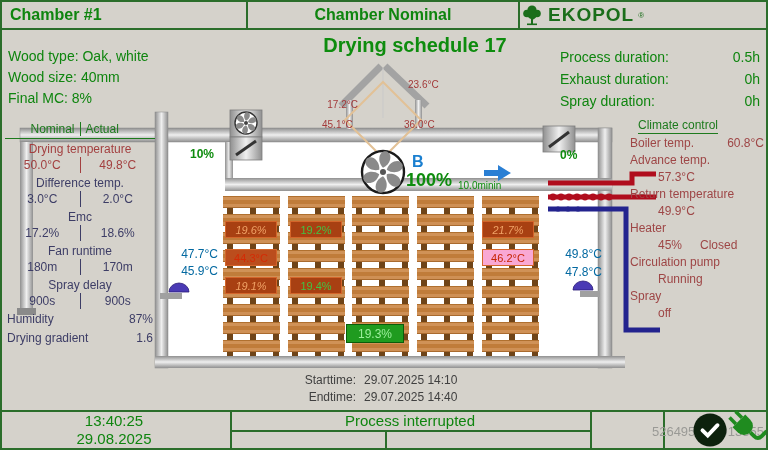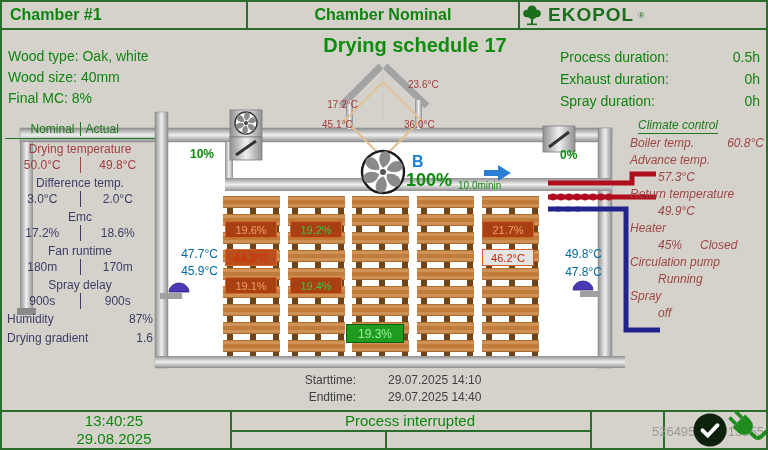--- a/index.html
+++ b/index.html
@@ -27,51 +27,51 @@
   .ph-a{text-align:left;padding-left:5px;}
   .pl-row{margin-top:3px;}
   .pl-label{text-align:center;line-height:15px;}
   .pl-vals{display:flex;line-height:16px;}
   .pl-vals span.v{flex:1;text-align:center;}
   .pl-vals .vdiv{width:1px;}
   .maroon{color:#a34040;} .maroon .vdiv{background:#a34040;}
   .navy{color:#3d3d66;} .navy .vdiv{background:#3d3d66;}
   .pl-extra{display:flex;justify-content:space-between;color:#3d3d66;line-height:17px;margin-top:2px;padding:0 2px;}
   
-  .panel-climate{left:630px;top:118px;width:136px;font-size:12px;z-index:5;color:#9e4646;font-style:italic;}
+  .panel-climate{left:630px;top:118px;width:136px;font-size:12px;z-index:5;color:#9e4646;}
   .cc-head{color:#1d7a1d;padding-left:8px;margin-bottom:3px;}
   .cc-head span{border-bottom:1px solid #1d7a1d;padding-bottom:1px;}
   .cc-inline{display:flex;justify-content:space-between;line-height:17px;padding-right:2px;}
   .cc-label{line-height:17px;}
   .cc-value{line-height:17px;padding-left:28px;}
   .cc-gap{display:inline-block;width:18px;}
   
   .dt{color:#a33a3a;font-size:10px;z-index:6;}
   .pct{color:#0e8c0e;font-size:12px;font-weight:bold;z-index:6;}
   .fanB{left:412px;top:153px;color:#1a7fd0;font-size:16px;font-weight:bold;z-index:6;}
   .fan100{left:406px;top:170px;color:#0e8c0e;font-size:18px;font-weight:bold;z-index:6;}
   .fanrate{left:458px;top:180px;color:#0e8c0e;font-size:10px;z-index:6;}
   .sensor{color:#0369a1;font-size:12px;width:42px;text-align:right;z-index:6;}
   
   .stack{top:196px;width:57px;height:160px;z-index:3;
     background-image:
       repeating-linear-gradient(to bottom,#b0702f 0 1px,#d09257 1px 4px,#c07c3a 4px 8px,#cf9055 8px 11px,#a96a2e 11px 12px,rgba(0,0,0,0) 12px 18px),
       repeating-linear-gradient(to right,rgba(0,0,0,0) 0 4px,#6f4418 4px 10px,rgba(0,0,0,0) 10px 23px);}
   .slabel{width:52px;height:17px;line-height:17px;text-align:center;font-size:11px;
     background:#a84012;border:1px solid #d4652a;z-index:7;}
-  .s-or{color:#f0a266;} .s-gr{color:#44c144;}
+  .s-or{color:#f0a266;font-style:italic;} .s-gr{color:#44c144;}
   .s-temp{background:#bb4d1d;color:#d42b05;}
-  .s-temp2{background:#e5e5e5;color:#c62303;}
+  .s-temp2{background:#f9a8d4;color:#c62303;}
   .s-avg{left:346px;top:324px;width:58px;height:19px;line-height:19px;font-size:12px;
     background:#1f9b1f;border:1px solid #0a5c0a;color:#9cef9c;text-align:center;z-index:7;}
   
   .times{left:248px;top:372px;width:290px;color:#404040;font-size:12px;z-index:6;}
   .trow{display:flex;line-height:17px;}
   .trow .tl{width:108px;text-align:right;}
-  .trow .tv{padding-left:8px;margin-left:24px;}
+  .trow .tv{padding-left:8px;}
   
   .sbar{left:0;top:410px;width:768px;height:40px;border:2px solid #2b6e2b;z-index:40;}
   .sline{background:#2b6e2b;z-index:41;}
   .sdt{left:0;top:412px;width:228px;text-align:center;color:#0f850f;font-size:15px;line-height:18px;z-index:42;}
   .smsg{left:230px;top:412px;width:360px;text-align:center;color:#0f850f;font-size:15px;z-index:42;}
   .serial{left:596px;top:424px;width:168px;text-align:right;color:#9a9a96;font-size:13px;z-index:42;}
   .sicon{z-index:43;}
   svg{display:block;}
 </style>
 </head>

